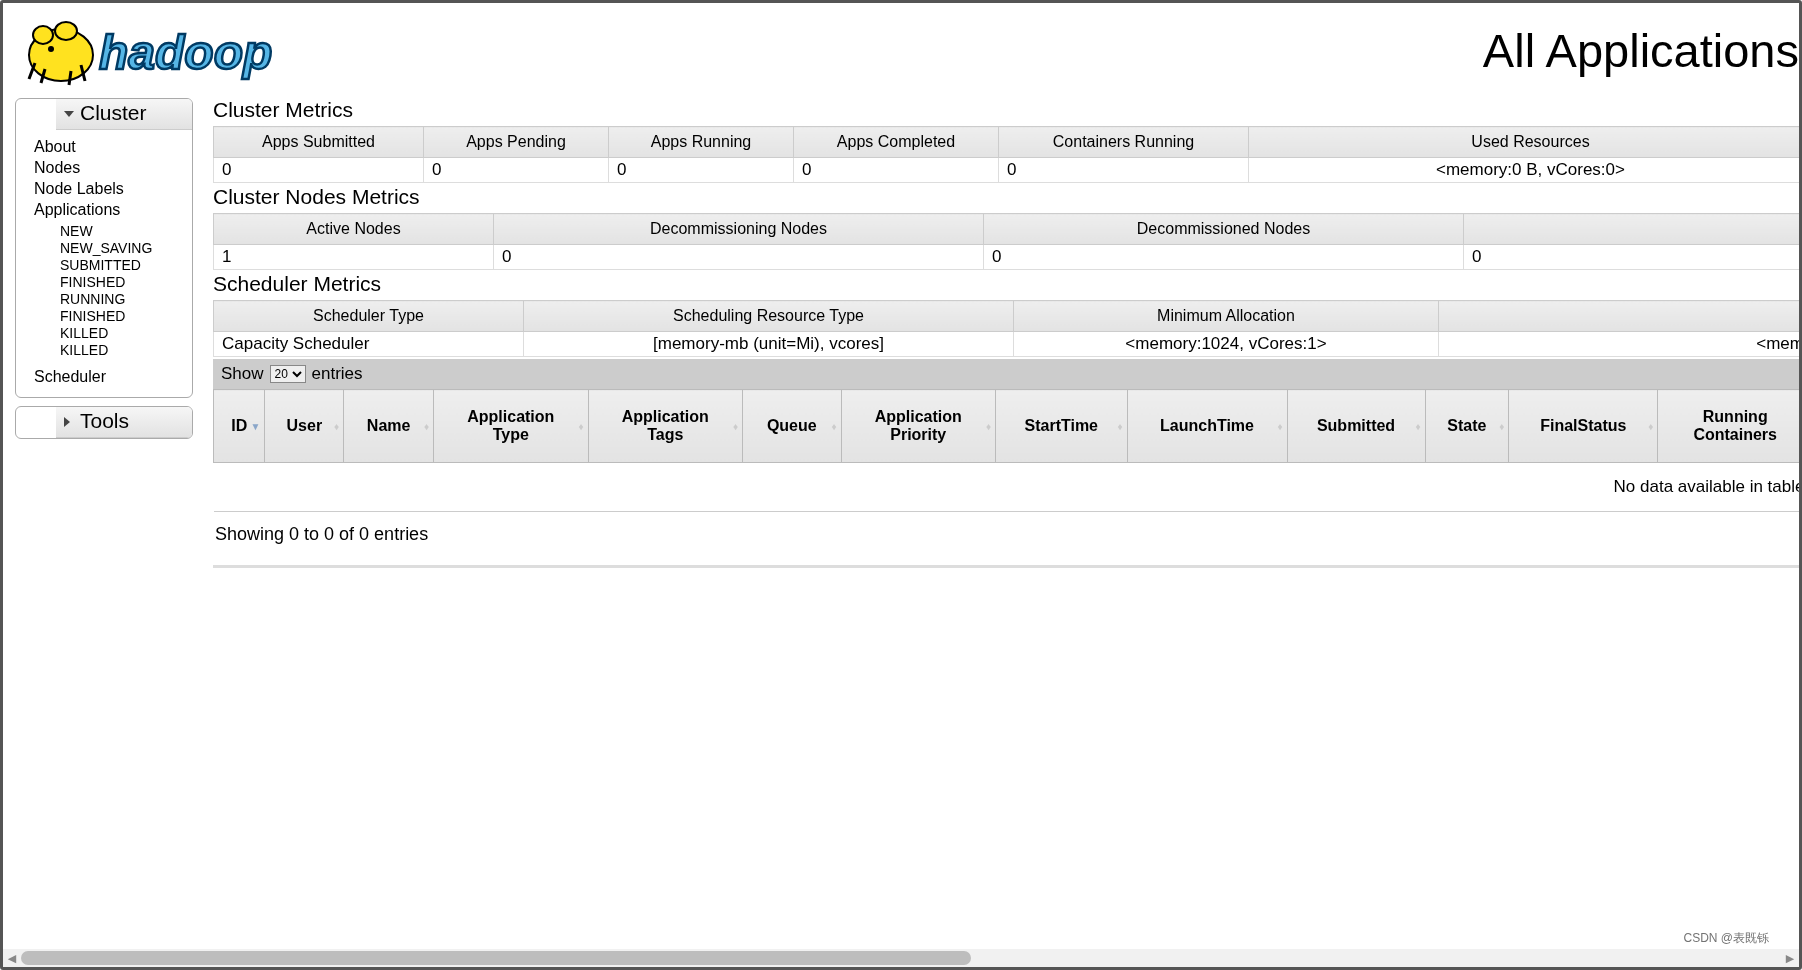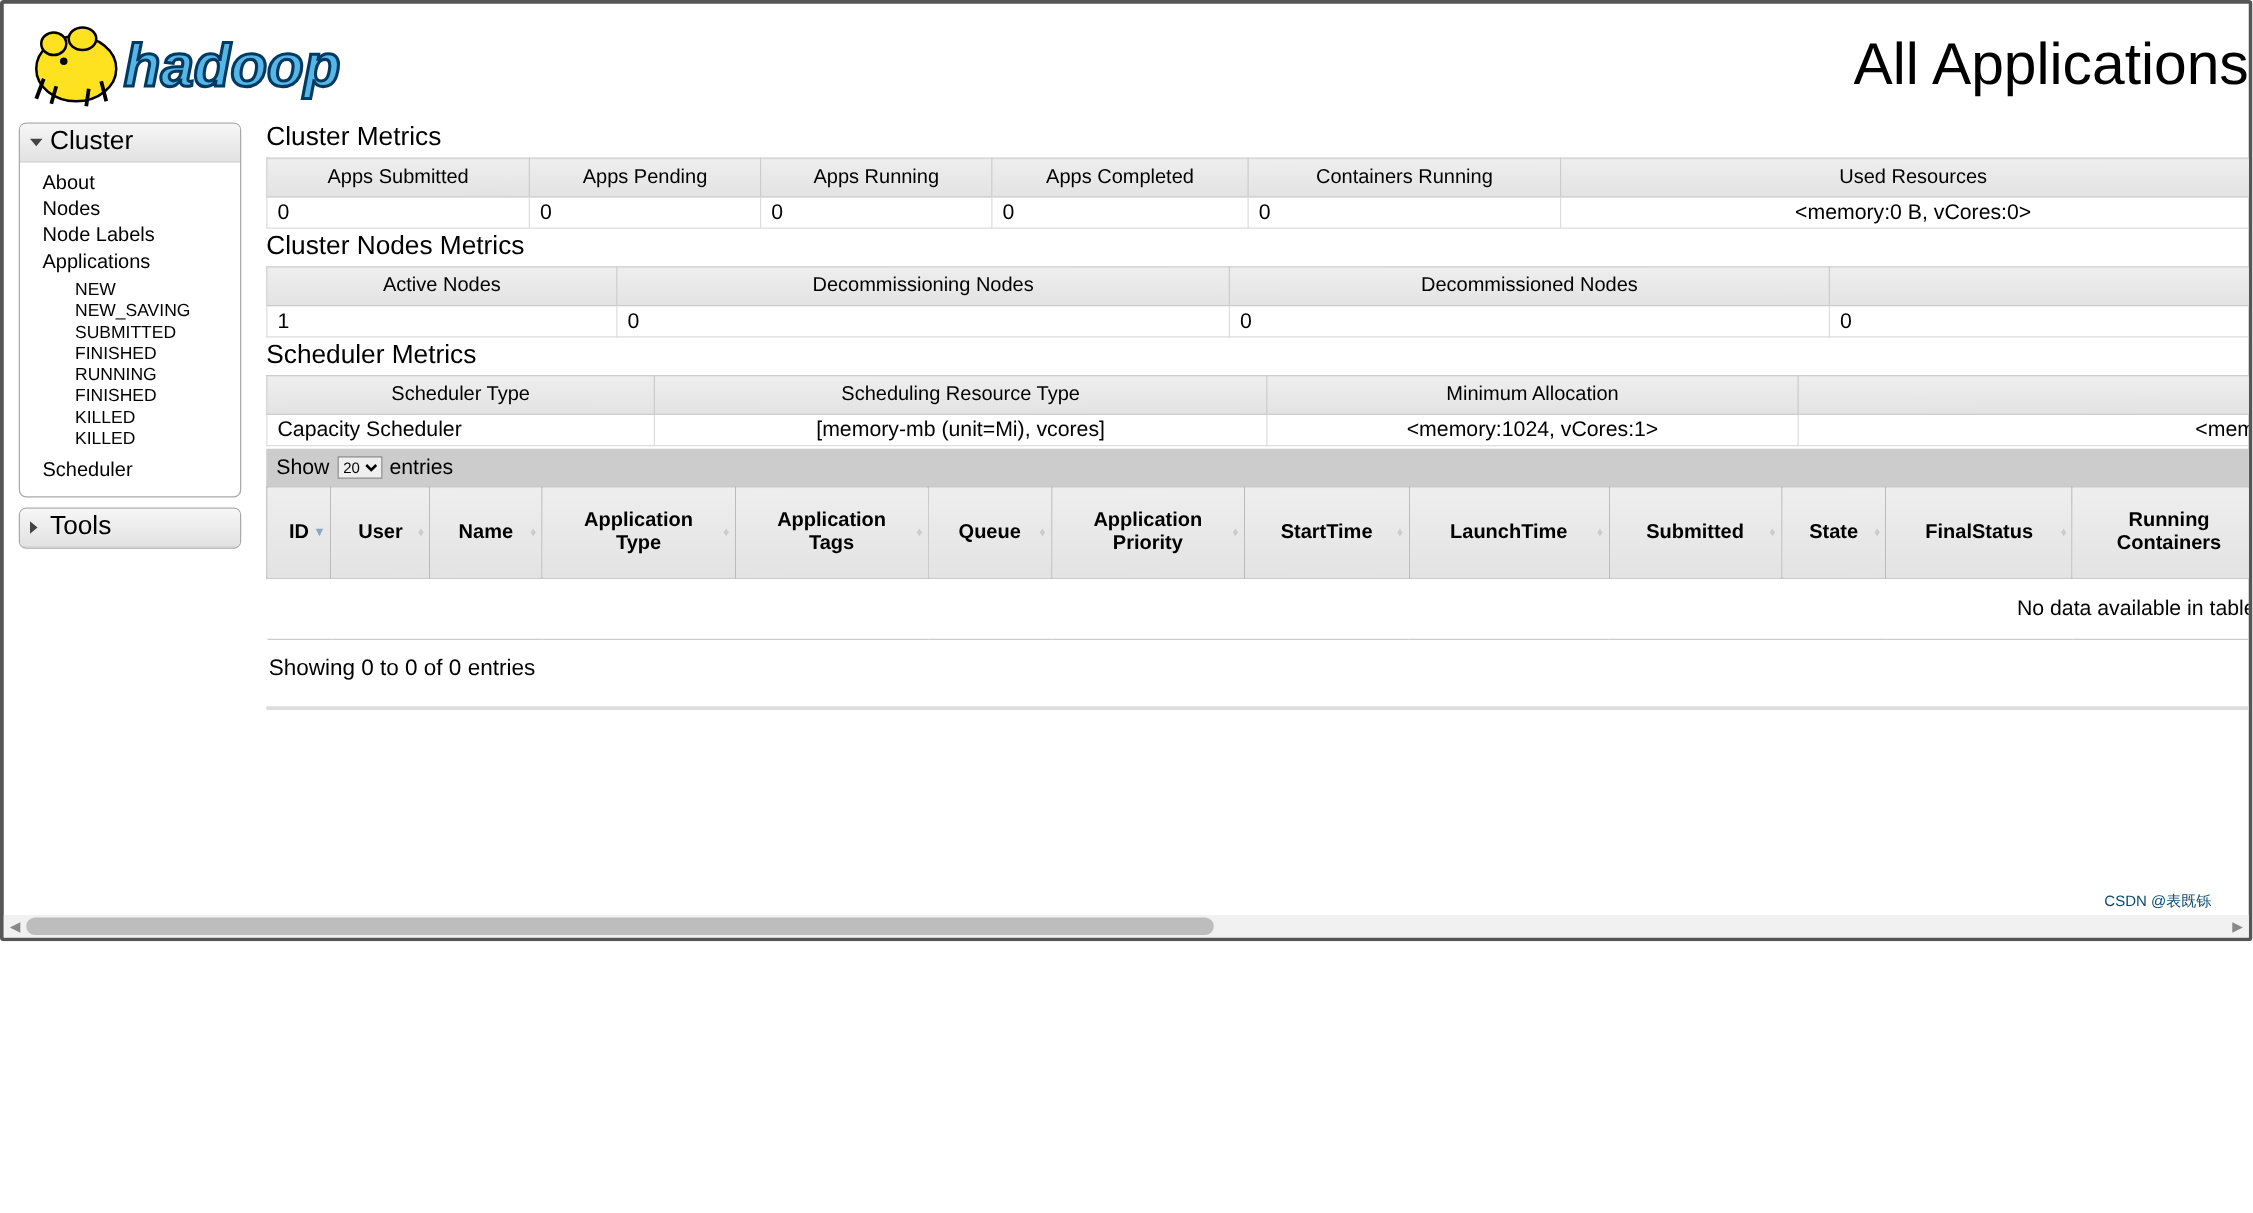--- a/index.html
+++ b/index.html
@@ -8,21 +8,21 @@
   font-size: 15px;
   color: #000;
   background: #fff;
   width: 1802px;
   overflow-x: auto;
 }
 .frame {
   border: 3px solid #555;
   border-radius: 3px;
   width: 1802px;
-  height: 753px;
+  height: 970px;
   position: relative;
 }
 .scroll-area {
   width: 100%;
   height: calc(100% - 18px);
   overflow: hidden;
   padding: 10px 0 0 12px;
 }
 .header-row {
   display: flex;
@@ -57,20 +57,21 @@
   margin-bottom: 8px;
   overflow: hidden;
 }
 .panel-header {
   background: linear-gradient(#f6f6f6, #e2e2e2);
   border-bottom: 1px solid #ccc;
   padding: 2px 10px 4px 24px;
   font-size: 21px;
   position: relative;
   cursor: pointer;
+  margin-left: 40px;
 }
 .panel-header .tri {
   position: absolute;
   left: 8px; top: 50%; transform: translateY(-50%);
   width: 0; height: 0;
 }
 .tri-down { border-left: 5px solid transparent; border-right: 5px solid transparent; border-top: 6px solid #444; }
 .tri-right { border-top: 5px solid transparent; border-bottom: 5px solid transparent; border-left: 6px solid #444; }
 .panel-body { padding: 6px 0 10px 0; }
 .nav-l1 { list-style: none; padding-left: 18px; }
@@ -170,21 +171,21 @@
 .hscroll .track { flex: 1; height: 100%; position: relative; }
 .hscroll .thumb {
   position: absolute; left: 0; top: 2px; height: 14px;
   width: 54%;
   background: #bdbdbd;
   border-radius: 7px;
 }
 .watermark {
   position: absolute;
   right: 30px; bottom: 20px;
-  color: #0c4a6e; font-size: 12px;
+  color: #737373; font-size: 12px;
 }
 </style>
 </head>
 <body>
 
 <div class="frame">
   <div class="scroll-area">
 
     <div class="header-row">
       <div class="logo">

